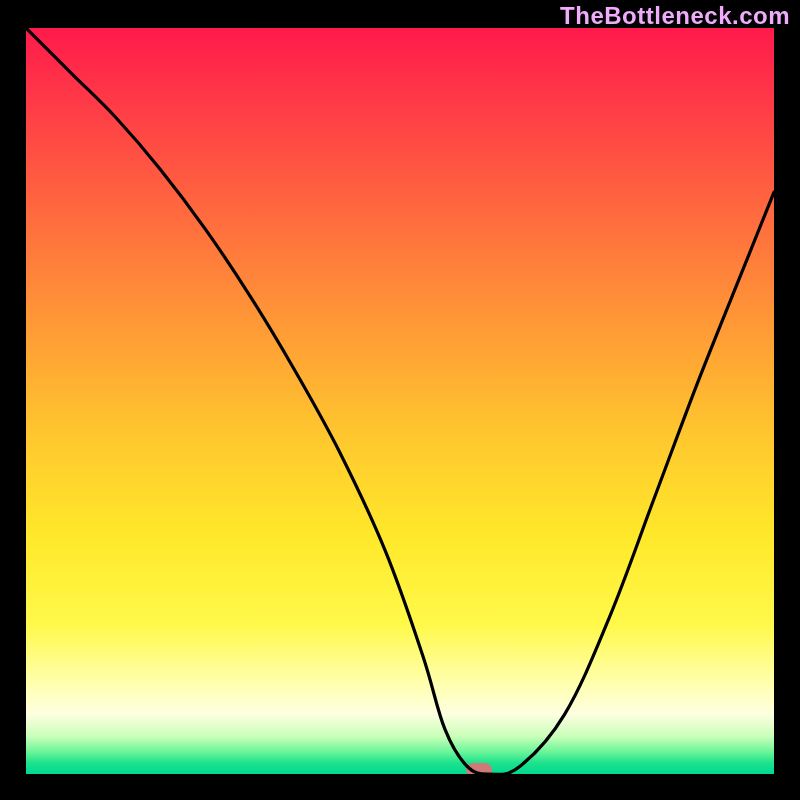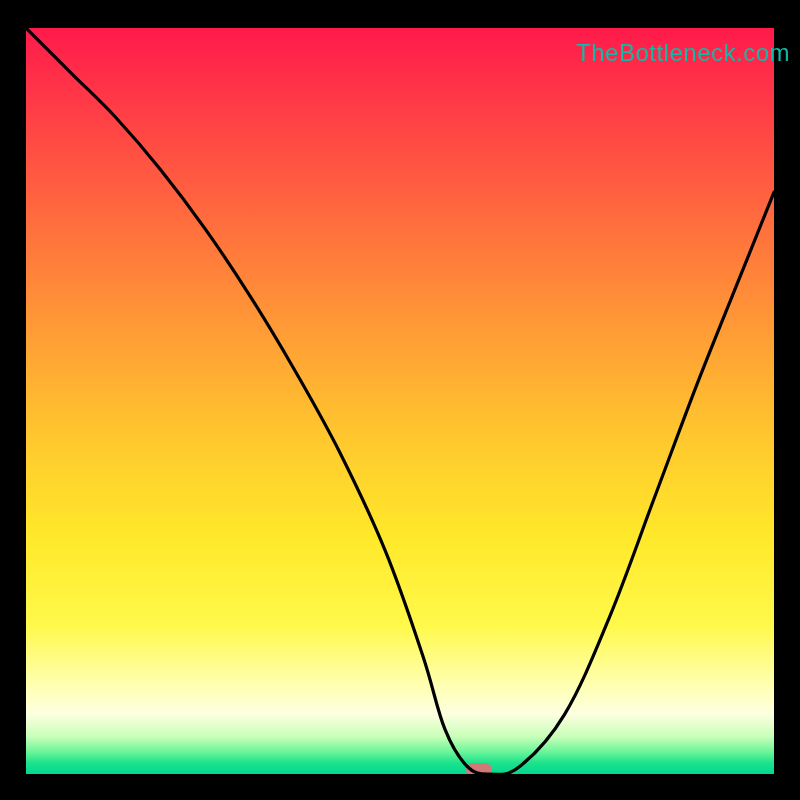--- a/index.html
+++ b/index.html
@@ -16,26 +16,25 @@
     left: 0;
     top: 0;
     width: 800px;
     height: 800px;
     background: #000;
   }
   .watermark {
     position: absolute;
     top: 2px;
     right: 10px;
-    color: #14b8a6;
+    color: #f0abfc;
     font-size: 24px;
-    font-weight: 400;
+    font-weight: 700;
     letter-spacing: 0.5px;
     z-index: 50;
-    margin-top: 37px;
   }
   .plot-area {
     position: absolute;
     left: 26px;
     top: 28px;
     width: 748px;
     height: 746px;
     overflow: hidden;
     z-index: 10;
   }

